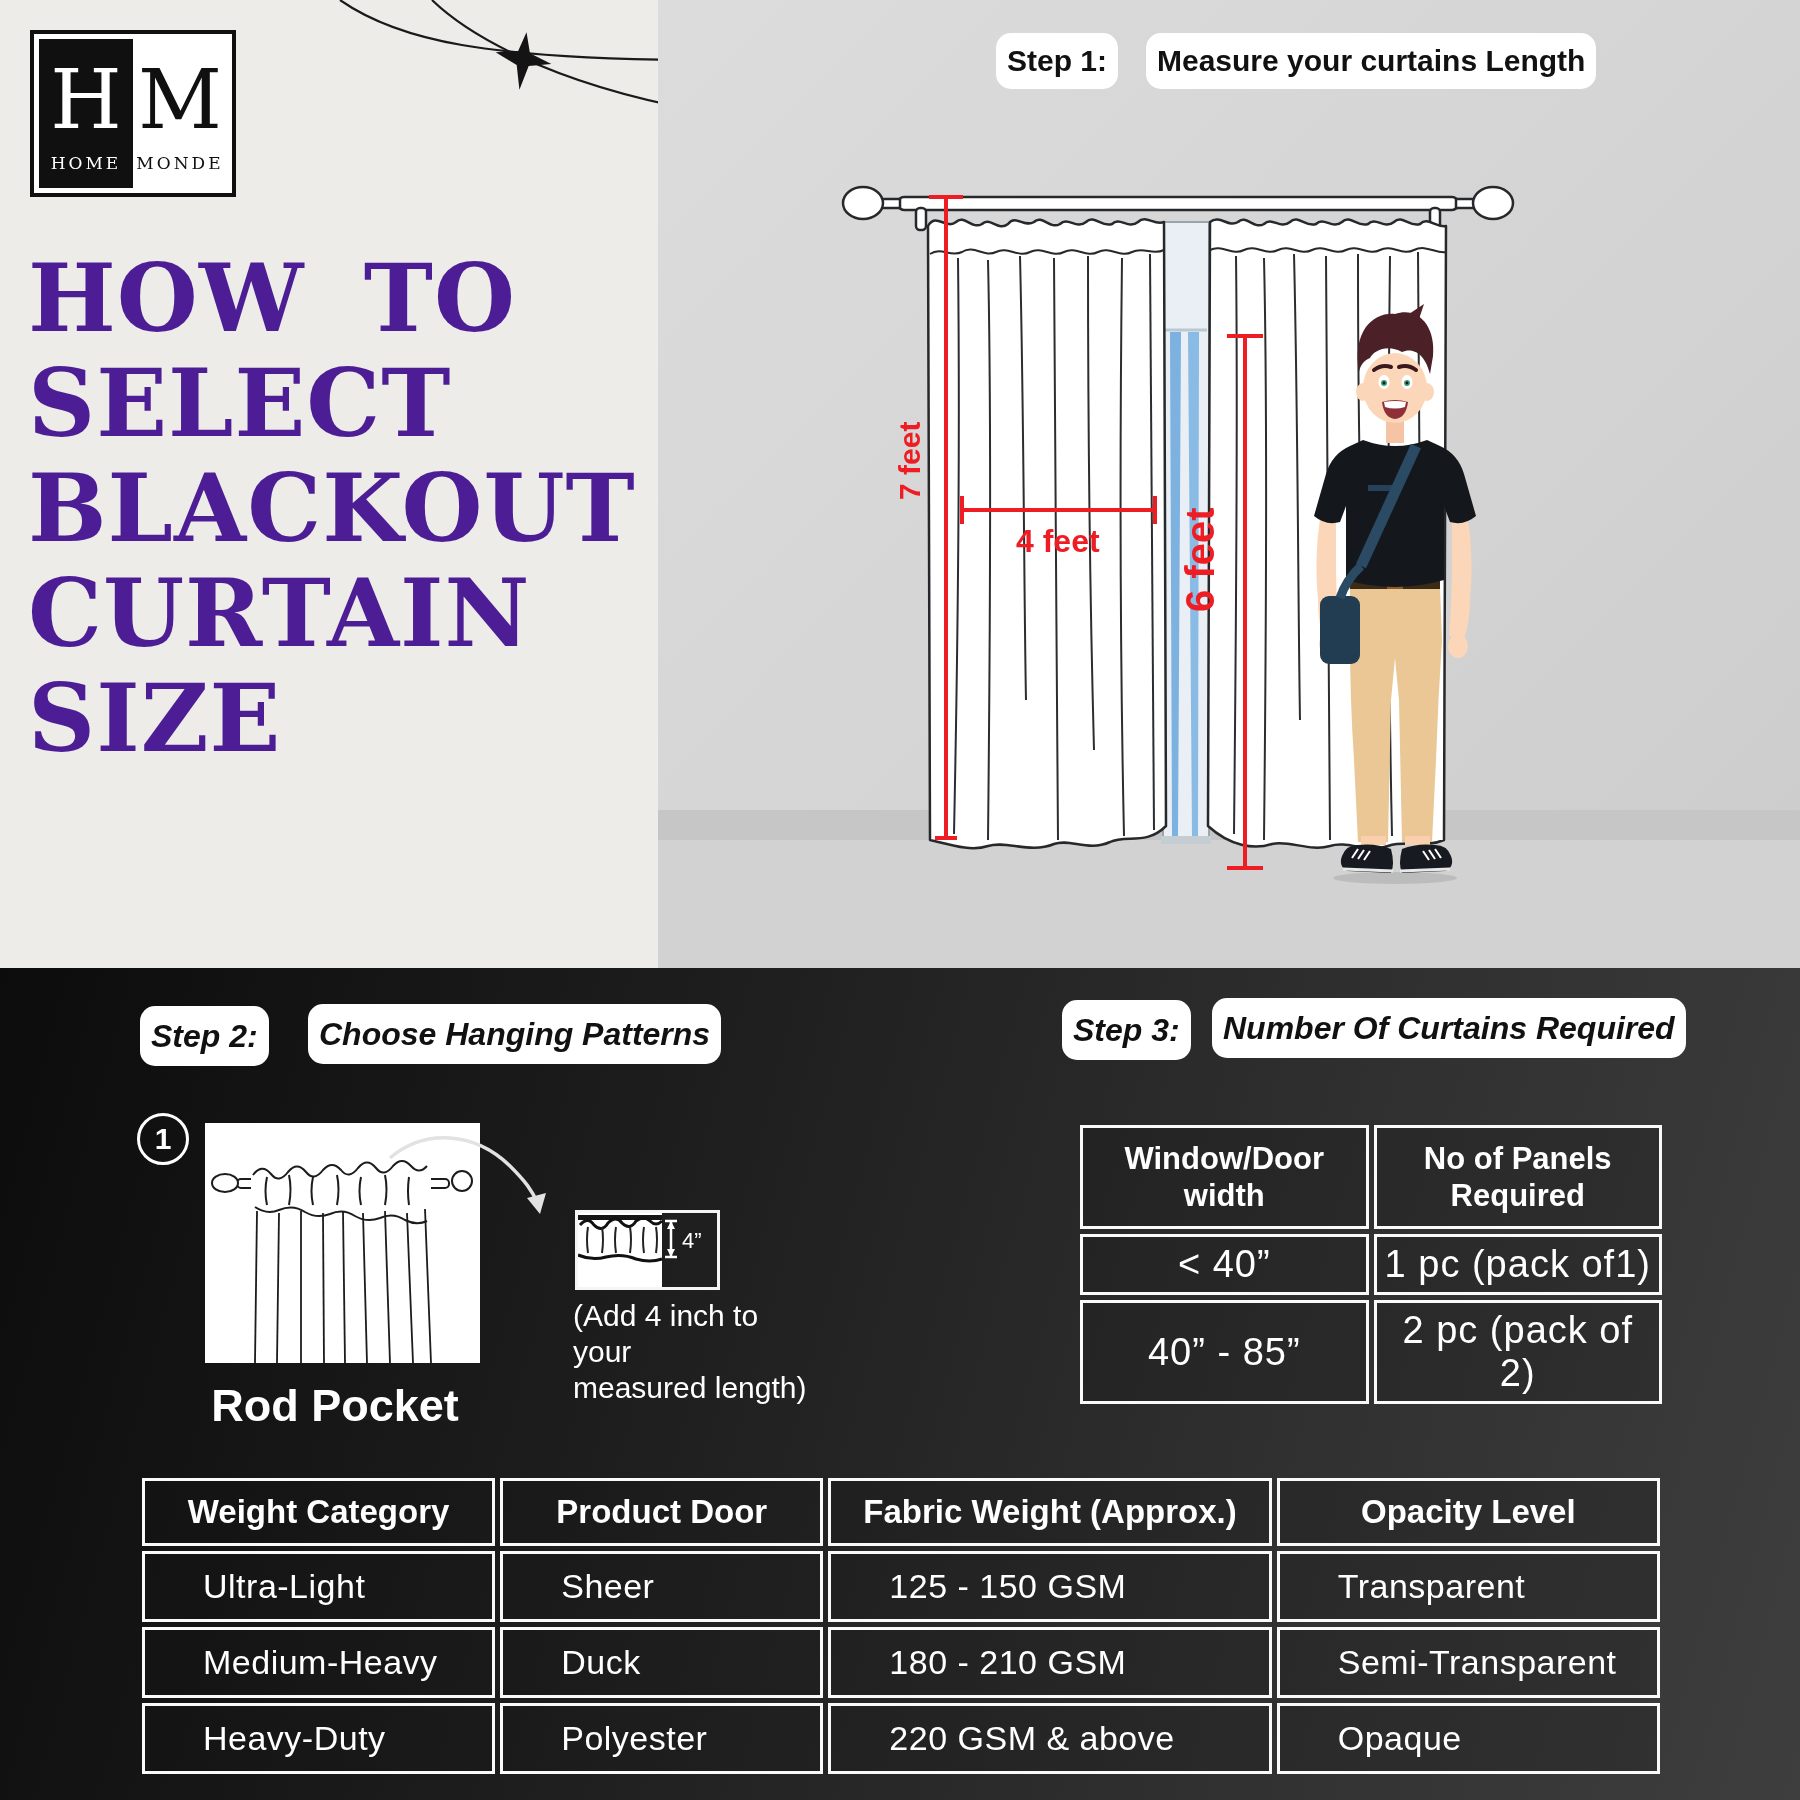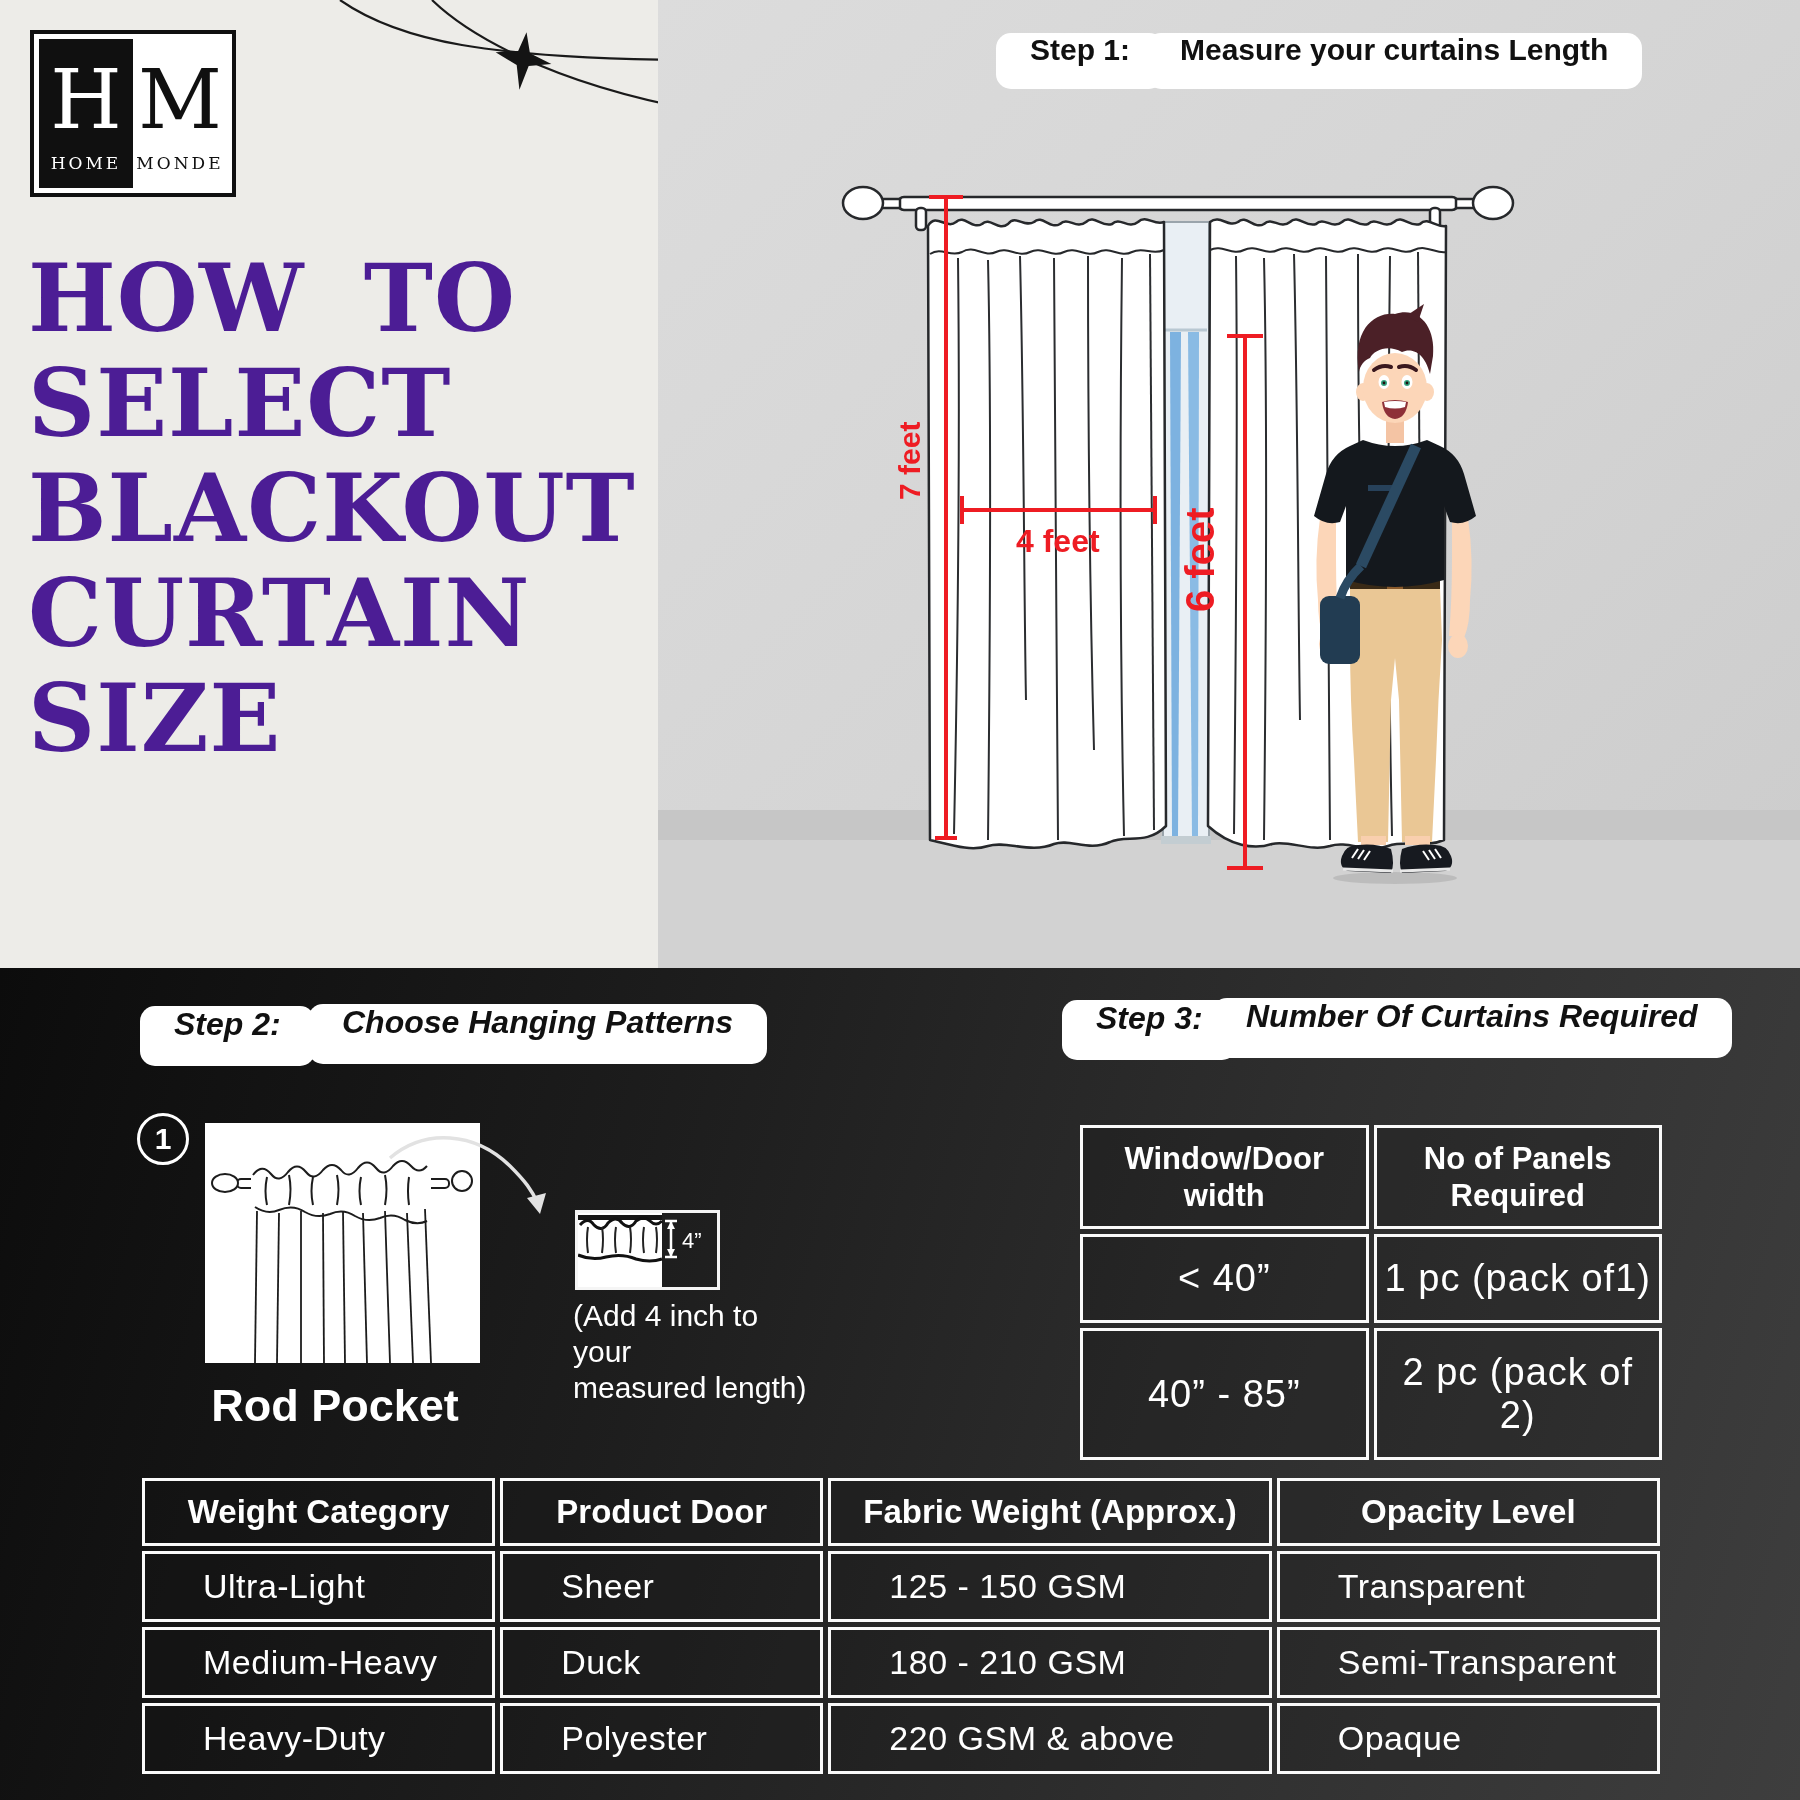--- a/index.html
+++ b/index.html
@@ -20,22 +20,22 @@
   .main-title{position:absolute;left:28px;top:246px;width:620px;
               font-family:"DejaVu Serif",serif;font-weight:700;color:#4c1d95;
               font-size:93px;line-height:1.13;letter-spacing:1px;word-spacing:0.28em;}
 
   
   .panel-right{position:absolute;left:658px;top:0;width:1142px;height:968px;
                background:linear-gradient(135deg,#dcdcdc 0%,#d4d4d4 55%,#cccccc 100%);}
   .illus{position:absolute;left:658px;top:0;width:1142px;height:968px;}
 
   .badge{position:absolute;background:#ffffff;color:#111111;font-weight:700;
-         border-radius:15px;display:flex;align-items:flex-start;justify-content:center;
-         padding:0 34px;height:56px;font-size:30px;white-space:nowrap;}
+         border-radius:15px;display:flex;align-items:center;justify-content:center;
+         padding:0 11px;height:56px;font-size:30px;white-space:nowrap;}
   .badge.dark-side{height:60px;font-size:32px;font-style:italic;}
 
   
   .section-dark{position:absolute;left:0;top:968px;width:1800px;height:832px;
                 background:linear-gradient(105deg,#0c0c0c 0%,#1d1d1d 35%,#2f2f2f 68%,#3e3e3e 100%);
                 color:#ffffff;}
   .circle-num{position:absolute;left:137px;top:145px;width:52px;height:52px;border:3px solid #ffffff;
               border-radius:50%;box-sizing:border-box;display:flex;align-items:center;justify-content:center;
               font-size:30px;font-weight:700;color:#ffffff;}
   .bigbox{position:absolute;left:205px;top:155px;width:275px;height:240px;background:#ffffff;}
@@ -43,21 +43,21 @@
             border:3px solid #f5f5f5;box-sizing:border-box;}
   .arrow-svg{position:absolute;left:380px;top:158px;}
   .note{position:absolute;left:573px;top:330px;width:250px;font-size:30px;line-height:1.2;color:#ffffff;}
   .pattern-name{position:absolute;left:200px;top:412px;width:270px;text-align:center;
                 font-size:45px;font-weight:700;color:#ffffff;}
 
   table.dk{position:absolute;border-collapse:separate;border-spacing:5px;color:#ffffff;}
   table.dk td,table.dk th{border:3px solid #fafafa;background:rgba(18,18,18,0.25);}
   table.panels{left:1075px;top:152px;width:592px;table-layout:fixed;}
   table.panels th{font-size:31px;font-weight:700;line-height:1.2;padding:12px 6px;text-align:center;}
-  table.panels td{font-size:38px;font-weight:400;padding:20px 6px;text-align:center;letter-spacing:1px;}
+  table.panels td{font-size:38px;font-weight:400;padding:6px 6px;text-align:center;letter-spacing:1px;}
   table.fabric{left:137px;top:505px;width:1528px;table-layout:fixed;}
   table.fabric th{font-size:33px;font-weight:700;padding:12px 6px;text-align:center;}
   table.fabric td{font-size:34px;font-weight:400;padding:13px 6px 13px 58px;text-align:left;letter-spacing:0.5px;}
 </style>
 </head>
 <body>
 
 <div class="canvas">
 
   <div class="panel-left">

